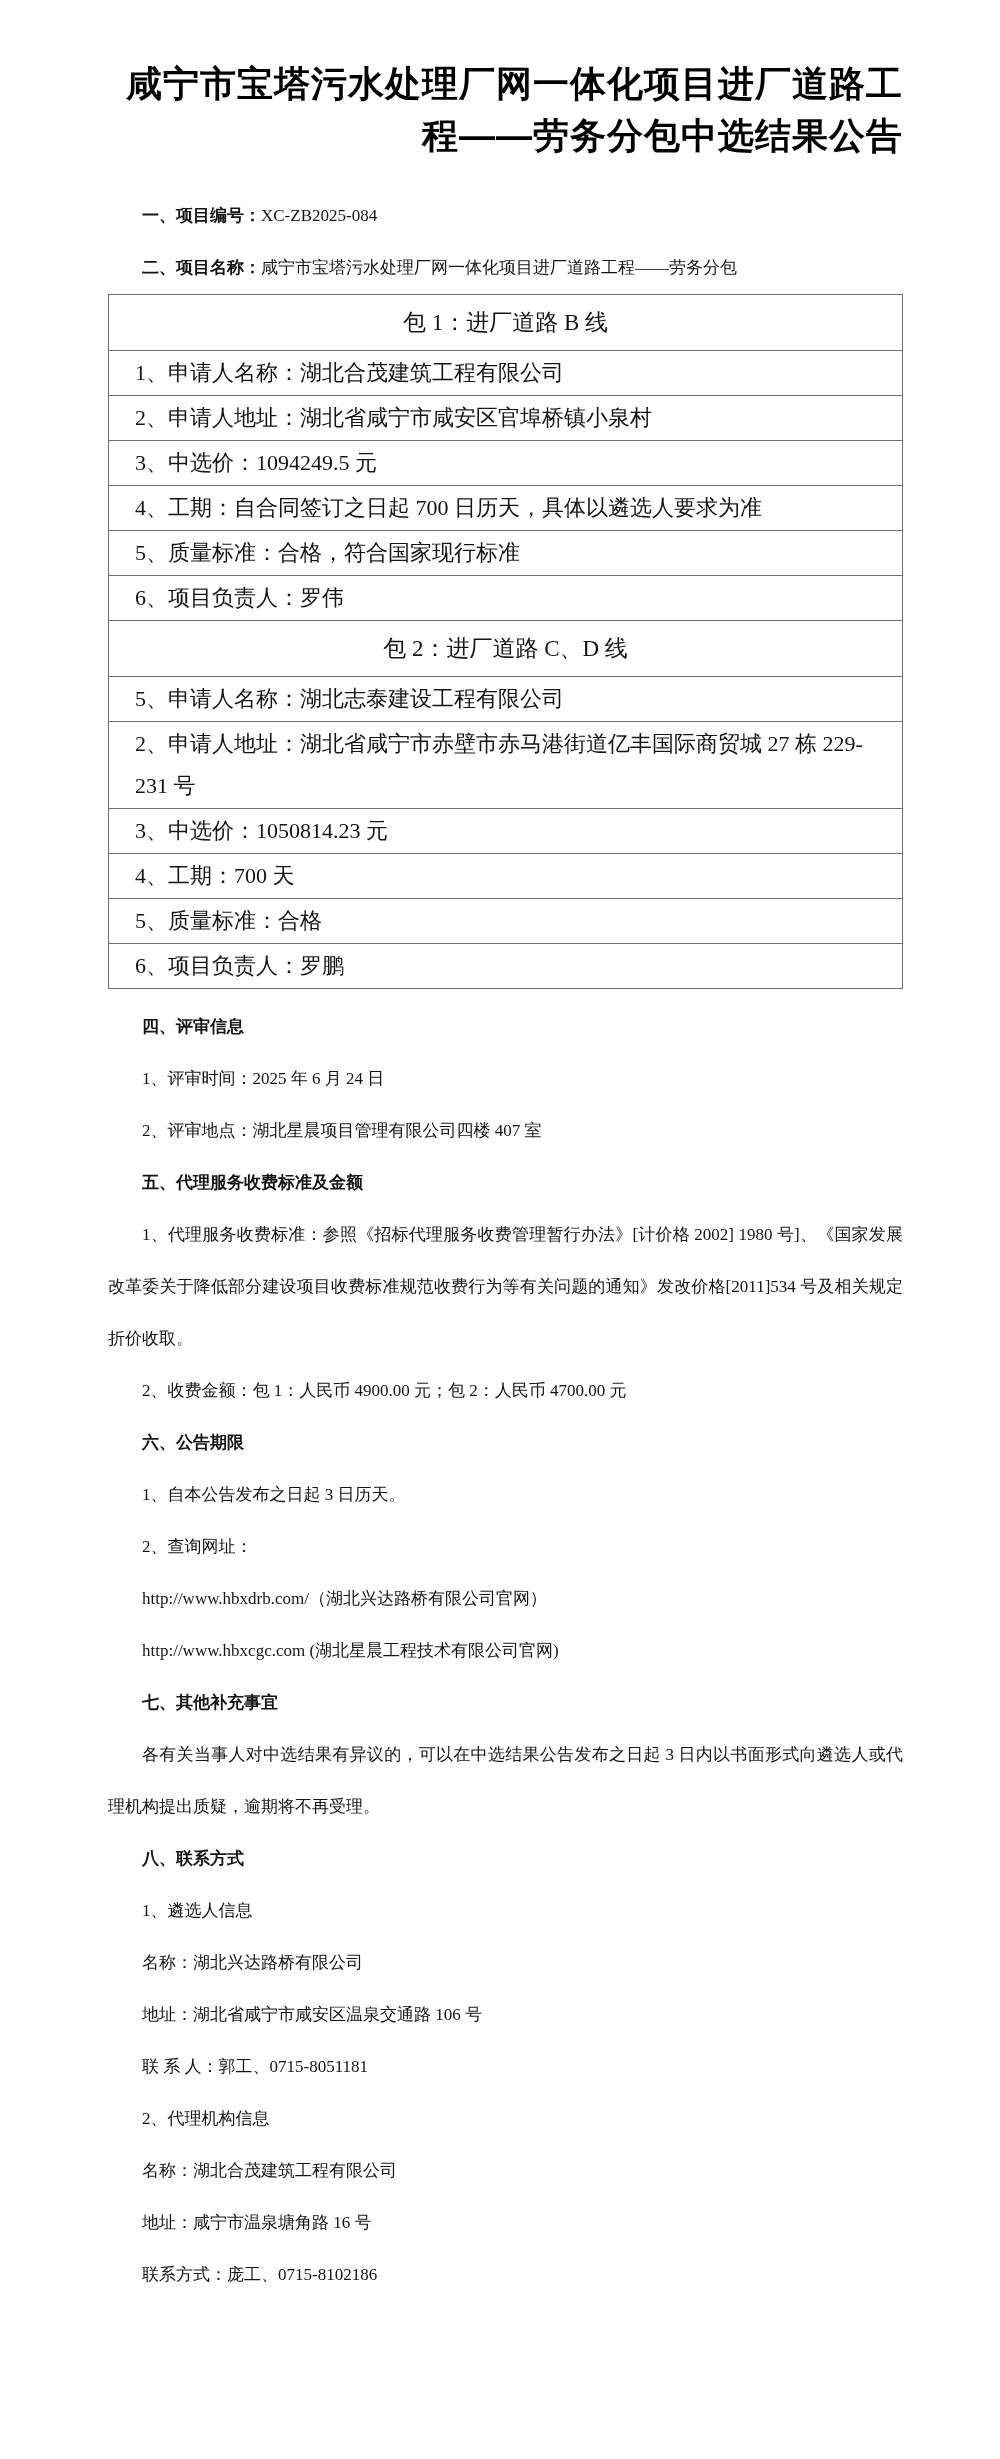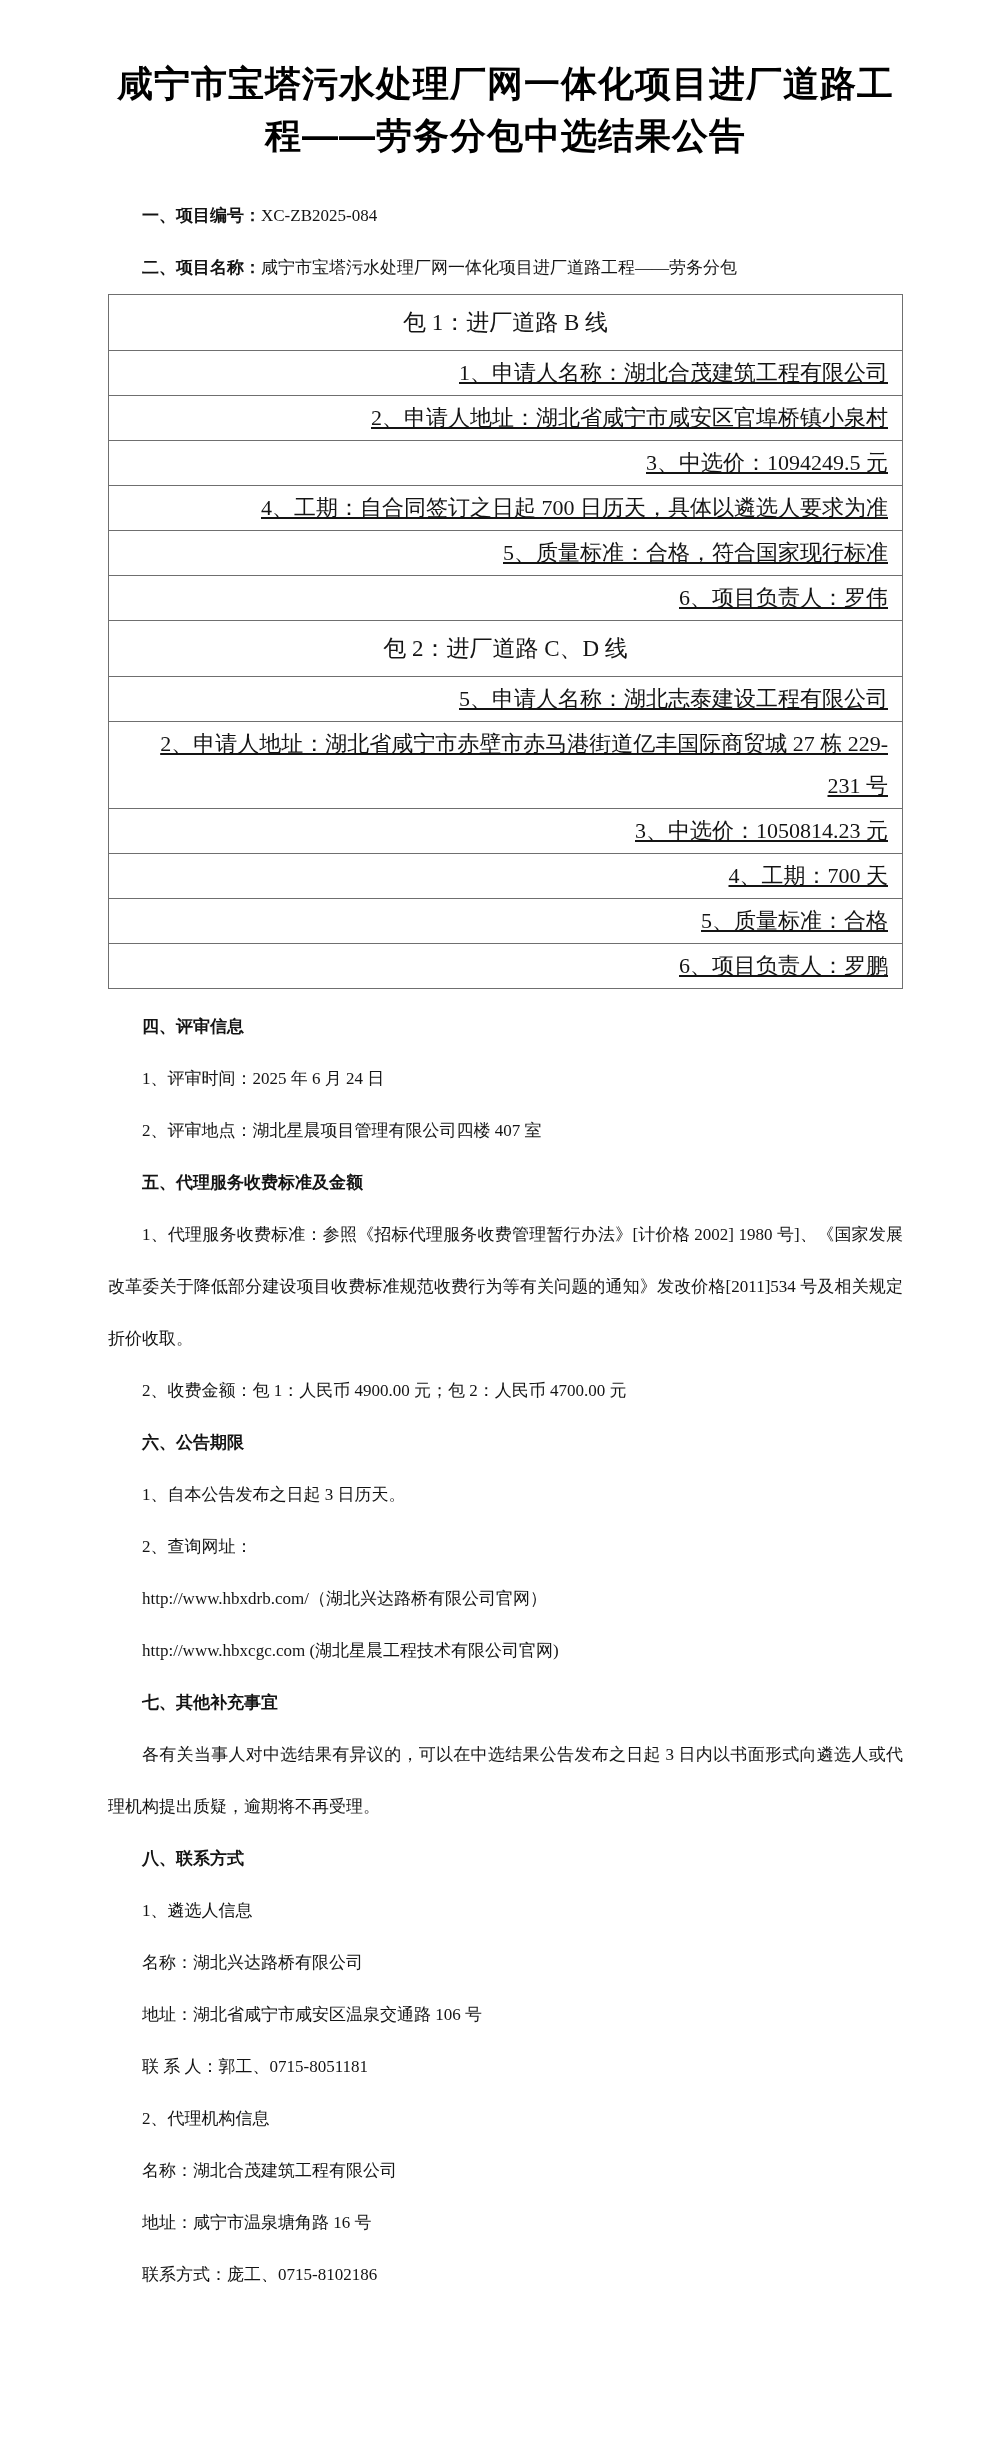--- a/index.html
+++ b/index.html
@@ -16,21 +16,21 @@
   .content {
     padding: 58px 97px 0 108px; 
   }
   .title {
     margin: 0 0 28px 0;
     font-family: "Liberation Sans", "DejaVu Sans", sans-serif;
     font-weight: 900;
     font-size: 36px;
     line-height: 52px;
     letter-spacing: 1px;
-    text-align: center;
+    text-align: right;
     color: #000000;
   }
   .line {
     margin: 0;
     font-size: 17px;
     line-height: 52px;
     text-indent: 2em;
     text-align: justify;
     color: #141414;
   }
@@ -55,22 +55,21 @@
     height: 55px;
     line-height: 55px;
     text-align: center;
     padding: 0 10px;
     font-size: 23px;
   }
   table.pkg td.cell {
     height: 44px;
     line-height: 42px;
     padding: 1px 14px 1px 26px;
-    text-align: right;
-    text-decoration: underline;
+    text-align: left;
   }
   .after-table { margin-top: 12px; }
 </style>
 </head>
 <body>
 
 <div class="doc">
   <div class="content">
 
     <h1 class="title">咸宁市宝塔污水处理厂网一体化项目进厂道路工程——劳务分包中选结果公告</h1>

